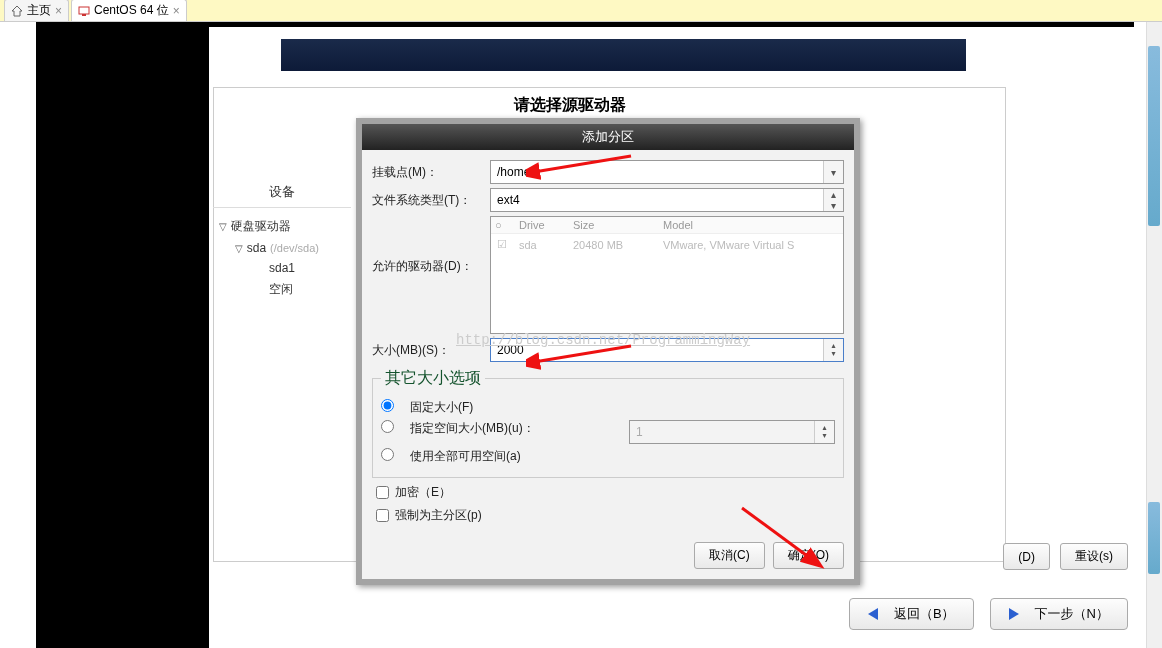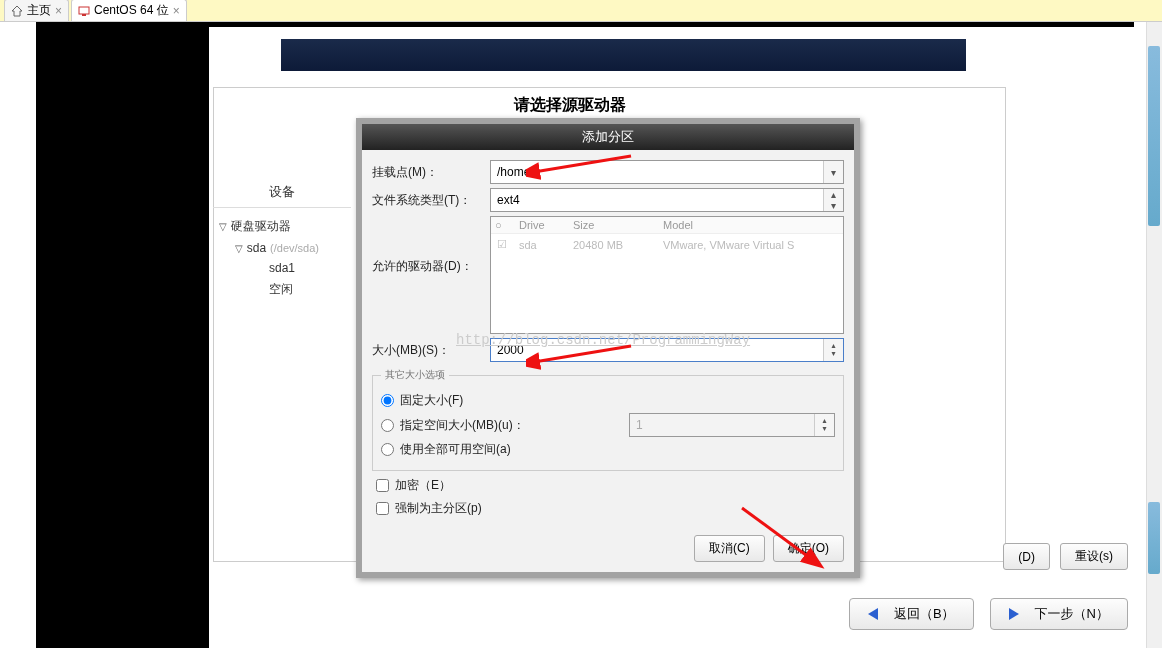--- a/index.html
+++ b/index.html
@@ -44,22 +44,22 @@
 .drive-head { display: flex; font-size: 11px; color: #999; border-bottom: 1px solid #eee; padding: 2px 4px; gap: 10px; background: #fafafa; }
 .drive-head .c1 { width: 14px; }
 .drive-head .c2 { width: 44px; }
 .drive-head .c3 { width: 80px; }
 .drive-row { display: flex; font-size: 11px; color: #bbb; padding: 4px; gap: 10px; align-items: center; }
 .drive-row .c1 { width: 14px; text-align: center; }
 .drive-row .c2 { width: 44px; }
 .drive-row .c3 { width: 80px; }
 
 fieldset.other { border: 1px solid #ccc; margin-top: 6px; padding: 6px 8px 8px 8px; }
-fieldset.other legend { font-size: 10px; padding: 0 4px; color: #737373; }
-.radio-row { display: flex; align-items: center; gap: 6px; margin: 4px 0; font-size: 12px; }
+fieldset.other legend { font-size: 16px; padding: 0 4px; color: #14532d; }
+.radio-row { display: flex; align-items: flex-start; gap: 16px; margin: 4px 0; font-size: 12px; }
 .radio-row .spin { width: 206px; flex: none; margin-left: auto; }
 .radio-row .spin input:disabled { color: #aaa; background: #f3f3f3; }
 
 .check-row { display: flex; align-items: center; gap: 6px; margin: 6px 0 0 4px; font-size: 12px; }
 
 .dlg-buttons { display: flex; justify-content: flex-end; gap: 8px; padding: 10px; }
 .btn { border: 1px solid #aaa; background: linear-gradient(#fdfdfd,#e9e9e9); padding: 4px 14px; font-size: 12px; border-radius: 3px; cursor: pointer; }
 
 
 .bottom-right { position: absolute; right: 6px; bottom: 78px; display: flex; gap: 10px; }

